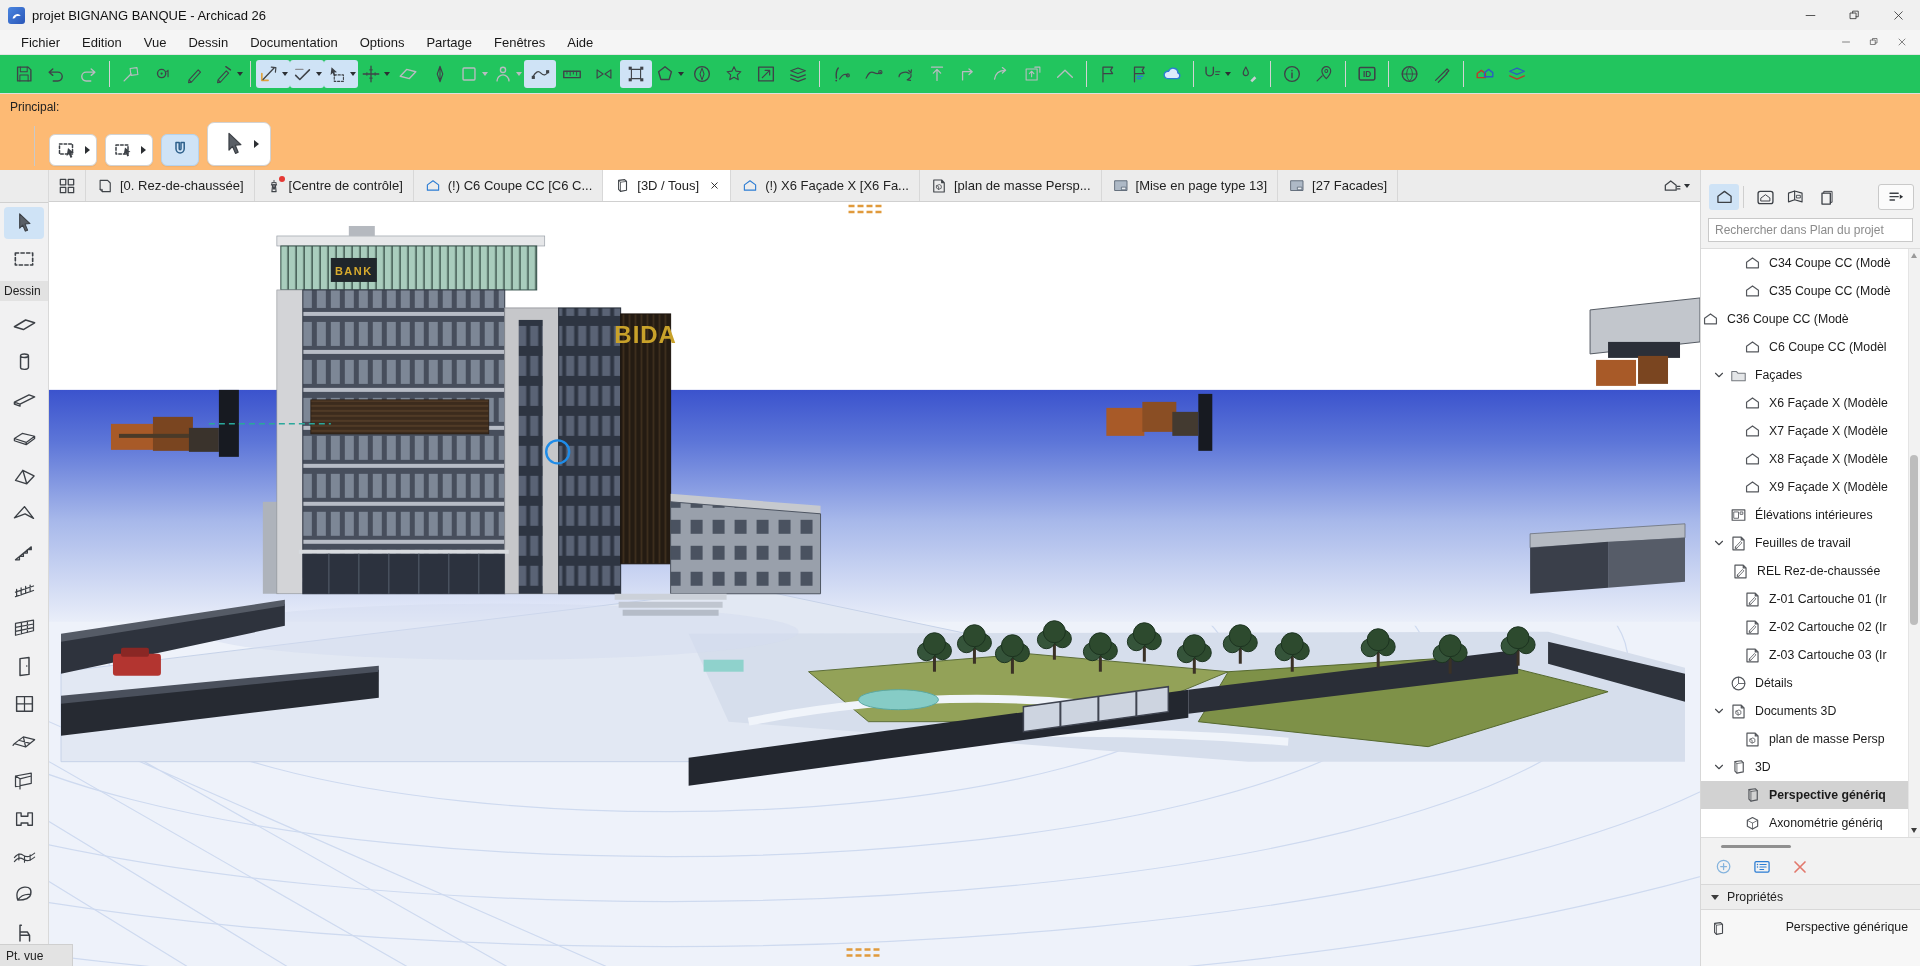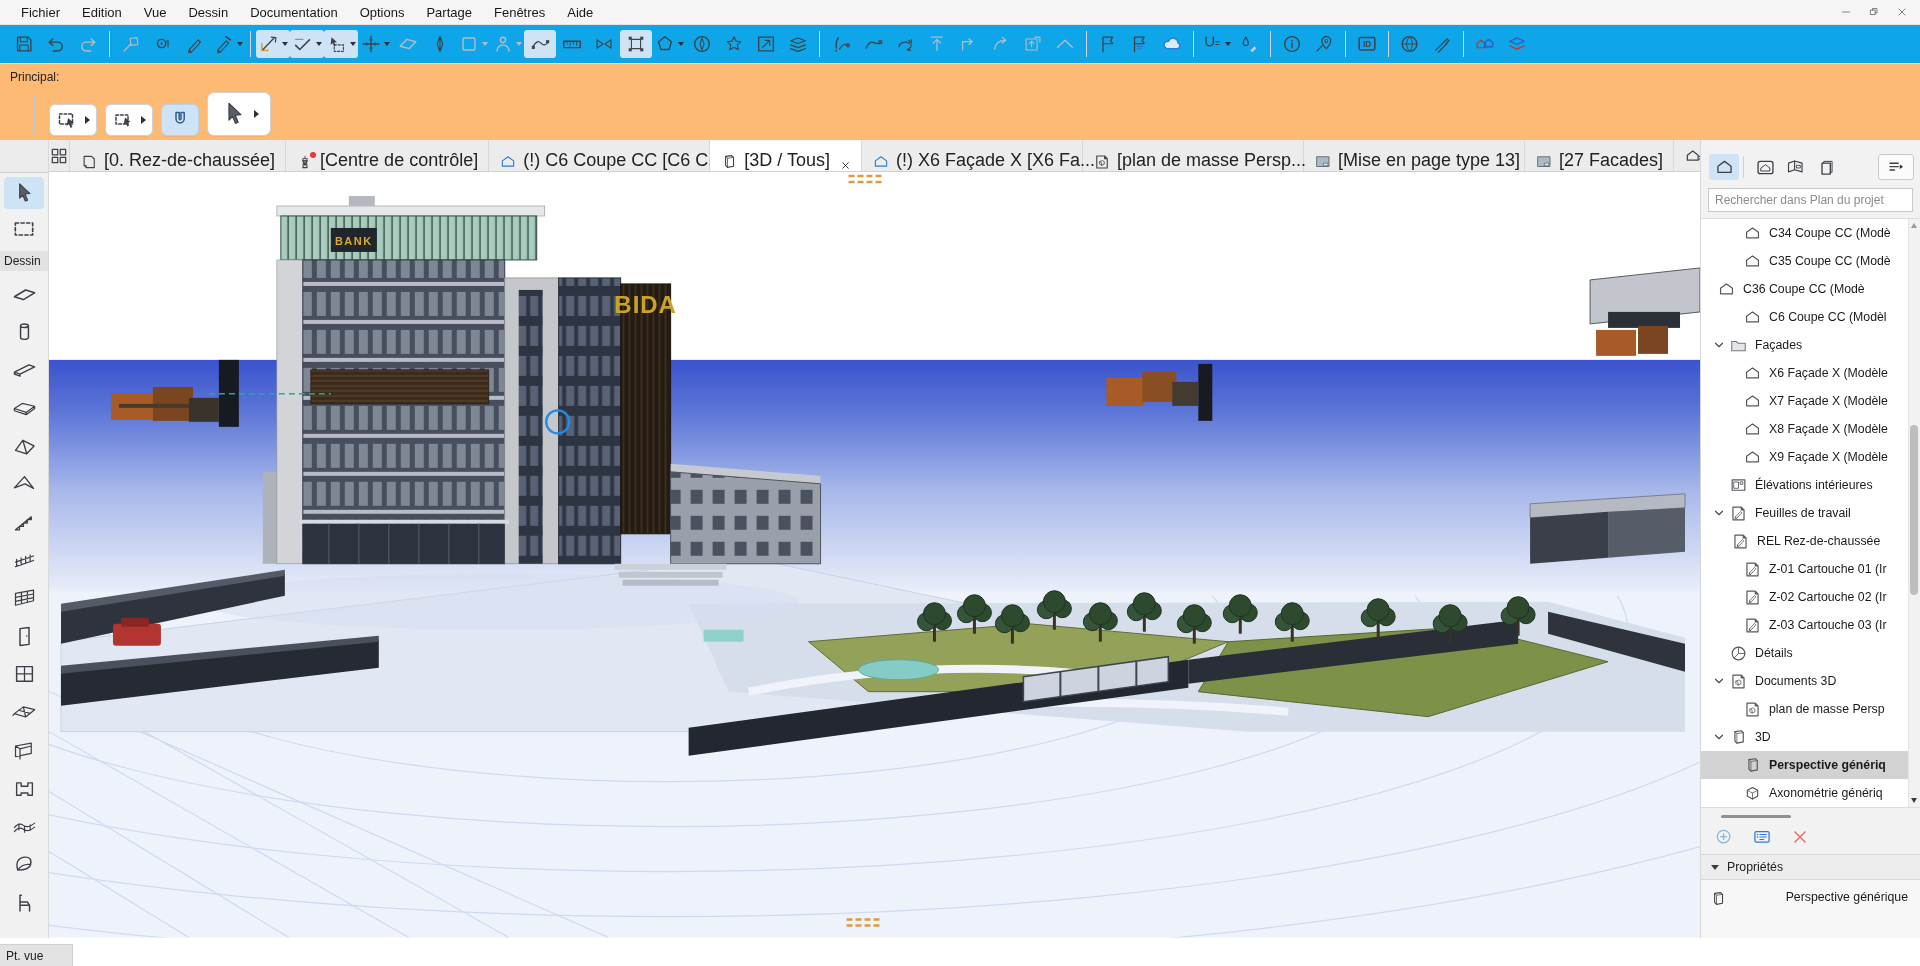--- a/index.html
+++ b/index.html
@@ -16,21 +16,21 @@
   .win-controls{margin-left:auto;display:flex;}
   .wbtn{width:44px;height:30px;display:flex;align-items:center;justify-content:center;color:#333;}
   .wbtn svg{width:15px;height:15px}
   
   .menubar{height:24px;background:#f5f5f5;display:flex;align-items:center;padding-left:10px;border-bottom:1px solid #e4e4e4;}
   .menu-item{font-size:13px;padding:0 11px;color:#191919;cursor:default;}
   .doc-controls{margin-left:auto;display:flex;margin-right:4px;}
   .dbtn{width:28px;height:20px;display:flex;align-items:center;justify-content:center;color:#444;}
   .dbtn svg{width:12px;height:12px}
   
-  .toolbar{height:38px;background:#0ea5e9;display:flex;align-items:center;padding-left:8px;border-bottom:1px solid #dedede;}
+  .toolbar{height:38px;background:#22c55e;display:flex;align-items:center;padding-left:8px;border-bottom:1px solid #dedede;}
   .tgroup{display:flex;align-items:center;}
   .tsep{width:1px;height:26px;background:#d3d3d3;margin:0 5px;}
   .tbtn{height:28px;min-width:28px;display:flex;align-items:center;justify-content:center;border-radius:3px;color:#3f4348;padding:0 2px;}
   .tbtn svg{width:22px;height:22px}
   .tbtn.on{background:#cfe3f6;}
   .tbtn.dis{color:#b9bcc1;}
   .caret{width:0;height:0;border-left:3.5px solid transparent;border-right:3.5px solid transparent;border-top:4.5px solid #2c2f33;margin-left:2px;}
   .dis .caret{border-top-color:#b9bcc1;}
   
   .principal{height:76px;background:#fdba74;position:relative;}
@@ -53,21 +53,21 @@
   .tool svg{width:27px;height:27px}
   .tool.sel{background:#cfe3f6;border-radius:4px;height:32px;margin-bottom:4px;}
   .tool.sel2{height:32px;margin-bottom:2px;}
   .tbx-header{width:48px;background:#e2e2e2;font-size:12px;color:#222;padding:3px 0 3px 4px;box-sizing:border-box;margin:4px 0;}
   .ptvue{position:absolute;left:0;bottom:0;width:66px;height:21px;background:#e3e3e3;border-top:1px solid #cfcfcf;border-right:1px solid #cfcfcf;display:flex;align-items:center;padding-left:6px;font-size:12px;color:#222;z-index:6;}
   
   .ccol{flex:1;display:flex;flex-direction:column;min-width:0;}
   .tabbar{height:32px;background:#ececec;border-bottom:1px solid #d0d0d0;display:flex;align-items:stretch;}
   .tab-overview{width:36px;display:flex;align-items:center;justify-content:center;border-right:1px solid #d8d8d8;color:#3f4348;}
   .tab-overview svg{width:20px;height:20px}
-  .tab{display:flex;align-items:flex-end;padding:0 10px;border-right:1px solid #d8d8d8;font-size:18px;color:#222;max-width:200px;white-space:nowrap;}
+  .tab{display:flex;align-items:center;padding:0 10px;border-right:1px solid #d8d8d8;font-size:13px;color:#222;max-width:200px;white-space:nowrap;}
   .tab .ticon{position:relative;width:18px;height:18px;margin-right:6px;flex:0 0 auto;color:#3f4348;}
   .tab .ticon svg{width:18px;height:18px}
   .tab .dot{position:absolute;top:-1px;right:-2px;width:6px;height:6px;border-radius:50%;background:#e53935;}
   .tab.active{background:#fff;}
   .tab .tclose{margin-left:10px;color:#222;width:11px;height:11px;}
   .tab .tclose svg{width:11px;height:11px}
   .tabbar-menu{margin-left:auto;display:flex;align-items:center;padding:0 10px;color:#3f4348;}
   .tabbar-menu svg{width:20px;height:20px}
   .viewport{flex:1;background:#fff;position:relative;}
   .viewport svg.scene{display:block;width:100%;height:100%;}
@@ -103,20 +103,46 @@
   .tri-down{width:0;height:0;border-left:4px solid transparent;border-right:4px solid transparent;border-top:5px solid #3c3c3c;margin-right:8px;}
   .props-row{flex:1;background:#f7f7f7;display:flex;align-items:flex-start;justify-content:space-between;padding:10px 12px 0 8px;font-size:12.3px;color:#1b1b1b;}
   .props-row .picon{width:18px;height:18px;color:#45484d;}
   .props-row .picon svg{width:18px;height:18px}
 </style>
 </head>
 <body>
 
 <div class="app">
 
+  <div class="titlebar">
+    <span class="logo">
+      <svg viewBox="0 0 24 24">
+          <path d="M5 18 A8.5 8.5 0 0 1 20 12.5 L15.5 13 A4.5 4.5 0 0 0 9.5 16.5 Z" fill="#fff"></path>
+        </svg>
+    </span>
+    <span class="title-text">projet BIGNANG BANQUE - Archicad 26</span>
+    <span class="win-controls" id="win-controls">
+        <span class="wbtn">
+          <svg viewBox="0 0 24 24" class="ic">
+            <path d="M5 12 H19" fill="none" stroke="currentColor" stroke-width="1.3" stroke-linejoin="round" stroke-linecap="round"></path>
+          </svg>
+        </span>
+        <span class="wbtn">
+          <svg viewBox="0 0 24 24" class="ic">
+            <rect x="5.5" y="8" width="9" height="9" fill="none" stroke="currentColor" stroke-width="1.3" stroke-linejoin="round" stroke-linecap="round"></rect>
+            <path d="M9 8 V5 H18 V14 H14.5" fill="none" stroke="currentColor" stroke-width="1.3" stroke-linejoin="round" stroke-linecap="round"></path>
+          </svg>
+        </span>
+        <span class="wbtn">
+          <svg viewBox="0 0 24 24" class="ic">
+            <path d="M6 6 L18 18 M18 6 L6 18" fill="none" stroke="currentColor" stroke-width="1.3" stroke-linejoin="round" stroke-linecap="round"></path>
+          </svg>
+        </span>
+      </span>
+  </div>
 
   <div class="menubar">
     <span id="menu-items" style="display:flex">
         <span class="menu-item">Fichier</span>
         <span class="menu-item">Edition</span>
         <span class="menu-item">Vue</span>
         <span class="menu-item">Dessin</span>
         <span class="menu-item">Documentation</span>
         <span class="menu-item">Options</span>
         <span class="menu-item">Partage</span>
@@ -895,21 +921,21 @@
             <span class="tlabel">C34 Coupe CC (Modè</span>
           </div>
           <div class="trow" style="padding-left: 42px;">
             <span class="nicon">
               <svg viewBox="0 0 24 24" class="ic" style="width: 19px; height: 19px;">
                 <path d="M4.5 10.5 L12 5 L19.5 10.5 V17.5 H4.5 Z" fill="none" stroke="currentColor" stroke-width="1.5" stroke-linejoin="round" stroke-linecap="round"></path>
               </svg>
             </span>
             <span class="tlabel">C35 Coupe CC (Modè</span>
           </div>
-          <div class="trow" style=" margin-left: 16px;">
+          <div class="trow" style="">
             <span class="nicon">
               <svg viewBox="0 0 24 24" class="ic" style="width: 19px; height: 19px;">
                 <path d="M4.5 10.5 L12 5 L19.5 10.5 V17.5 H4.5 Z" fill="none" stroke="currentColor" stroke-width="1.5" stroke-linejoin="round" stroke-linecap="round"></path>
               </svg>
             </span>
             <span class="tlabel">C36 Coupe CC (Modè</span>
           </div>
           <div class="trow" style="padding-left: 42px;">
             <span class="nicon">
               <svg viewBox="0 0 24 24" class="ic" style="width: 19px; height: 19px;">

